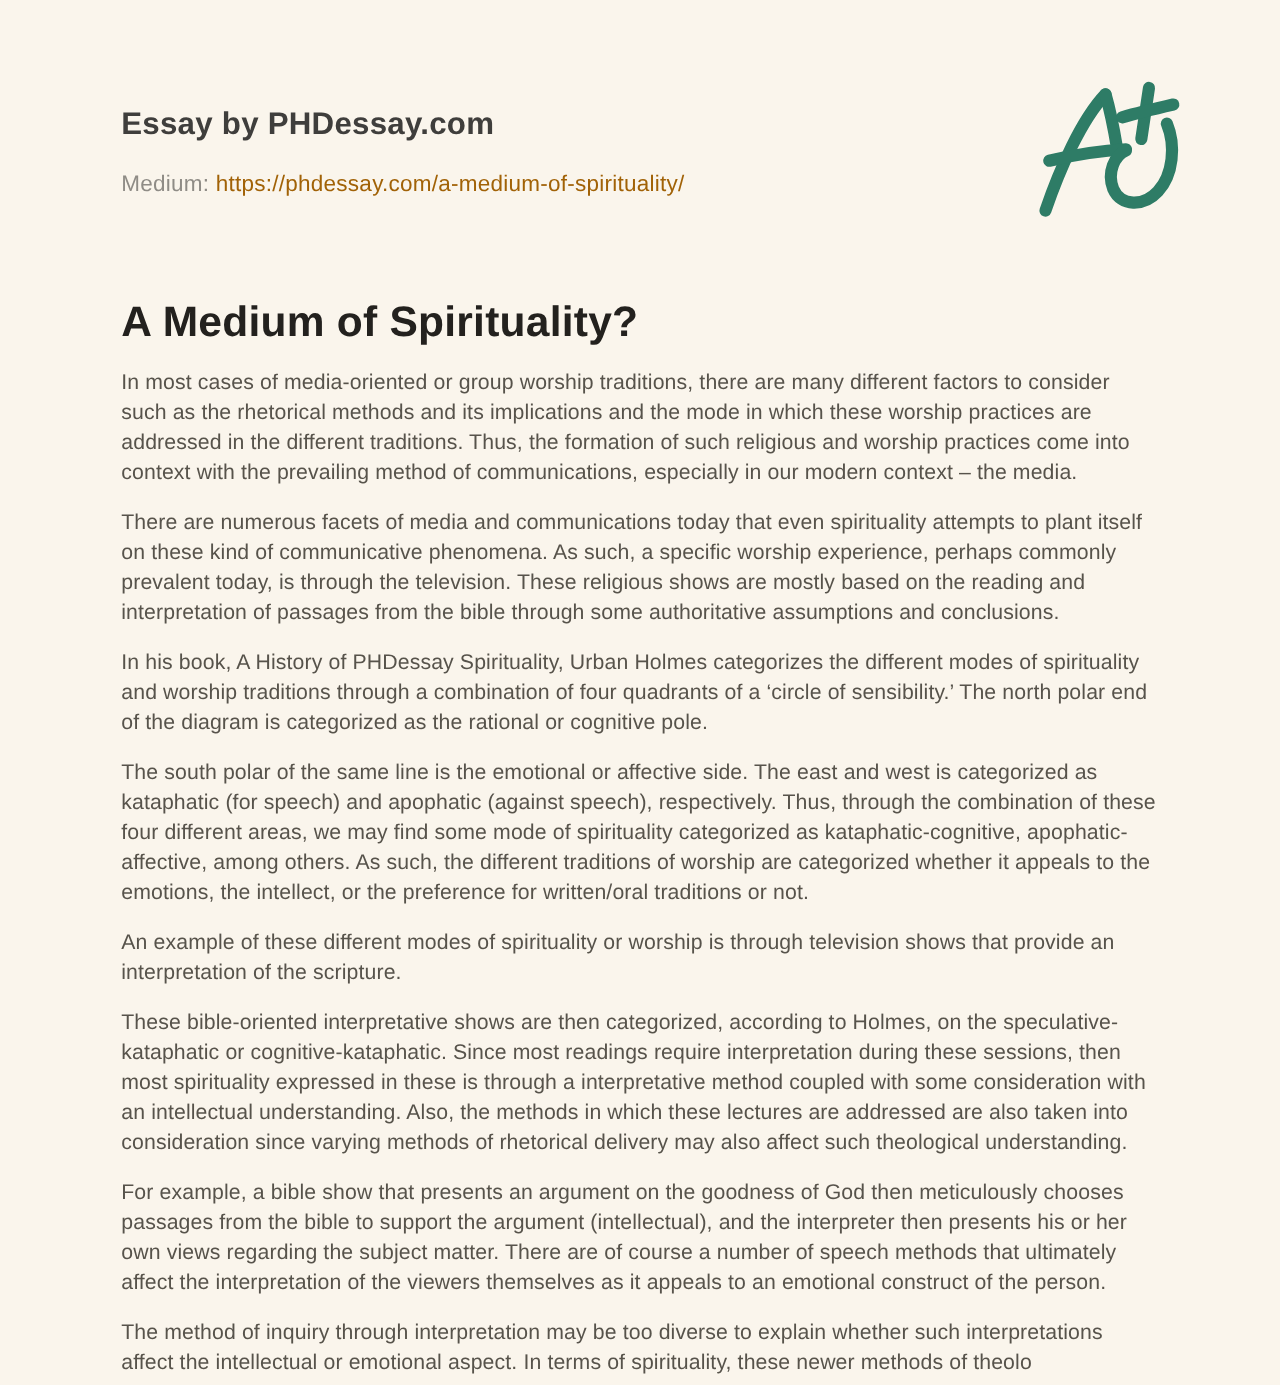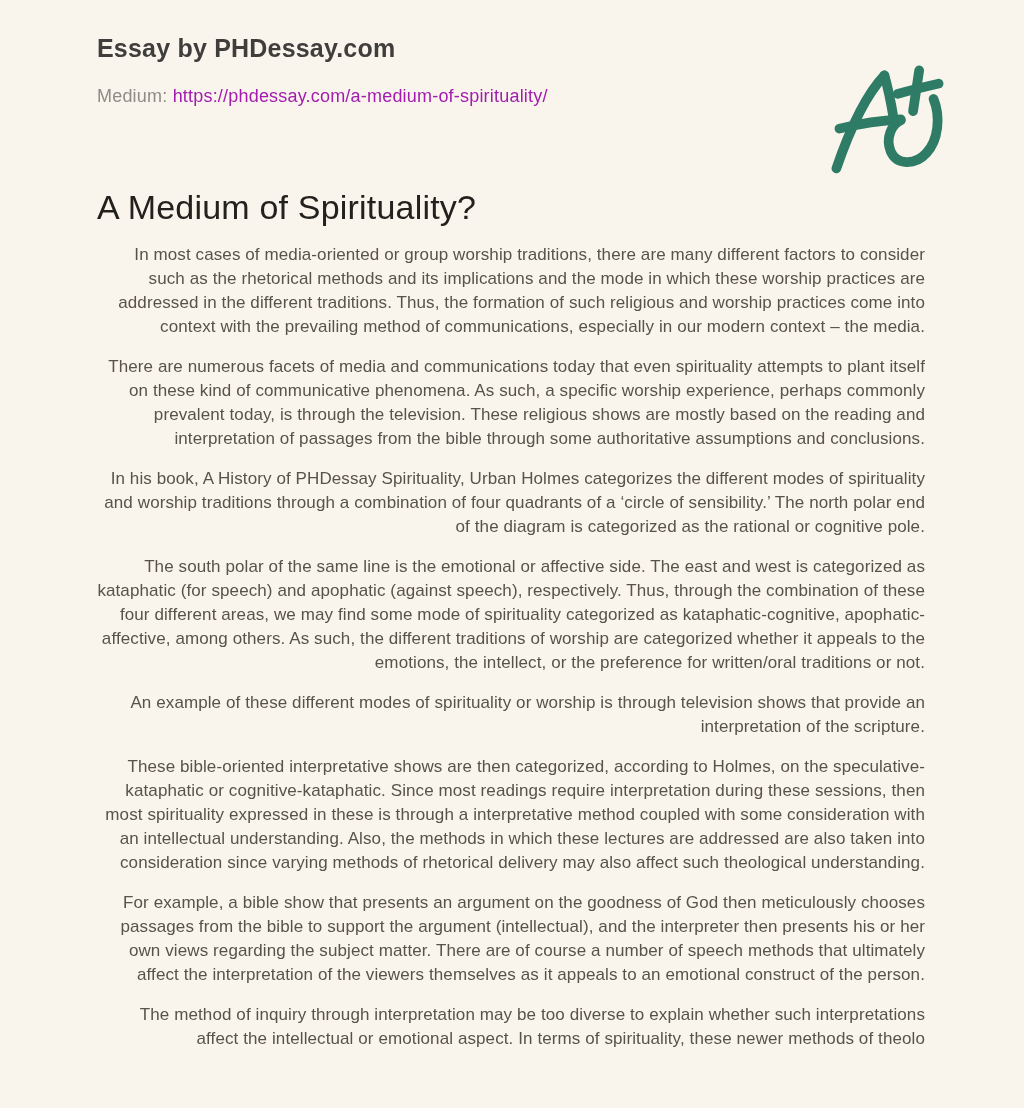--- a/index.html
+++ b/index.html
@@ -11,63 +11,62 @@
     width: 1024px;
     height: 1108px;
     background: #faf5ec;
     overflow: hidden;
     font-family: "Liberation Sans", sans-serif;
   }
   .page {
     position: relative;
     width: 1024px;
     height: 1108px;
-    padding: 34px 99px 0 97px;
+    padding: 85px 99px 0 97px;
   }
   .brand {
     font-size: 25px;
     font-weight: 700;
     color: #3f3e3c;
     letter-spacing: 0.2px;
   }
   .source-line {
     margin-top: 23px;
     font-size: 18px;
     color: #8f8c86;
     letter-spacing: 0.2px;
   }
   .source-link {
-    color: #a21caf;
+    color: #a16207;
     text-decoration: none;
   }
   .logo {
     position: absolute;
     top: 62px;
     left: 820px;
     width: 136px;
     height: 124px;
   }
   .logo svg { width: 100%; height: 100%; }
   .logo path {
     fill: none;
     stroke: #2e7c66;
     stroke-width: 9.5;
     stroke-linecap: round;
   }
   .title {
     margin: 80px 0 0 0;
     font-size: 34px;
     line-height: 40px;
-    font-weight: 400;
+    font-weight: 700;
     color: #23211e;
     letter-spacing: 0.2px;
   }
   .essay {
     margin-top: 12px;
-    text-align: right;
   }
   .essay p {
     margin: 16px 0 0 0;
     font-size: 17px;
     line-height: 24px;
     color: #57534b;
     letter-spacing: 0.1px;
   }
 </style>
 </head>

